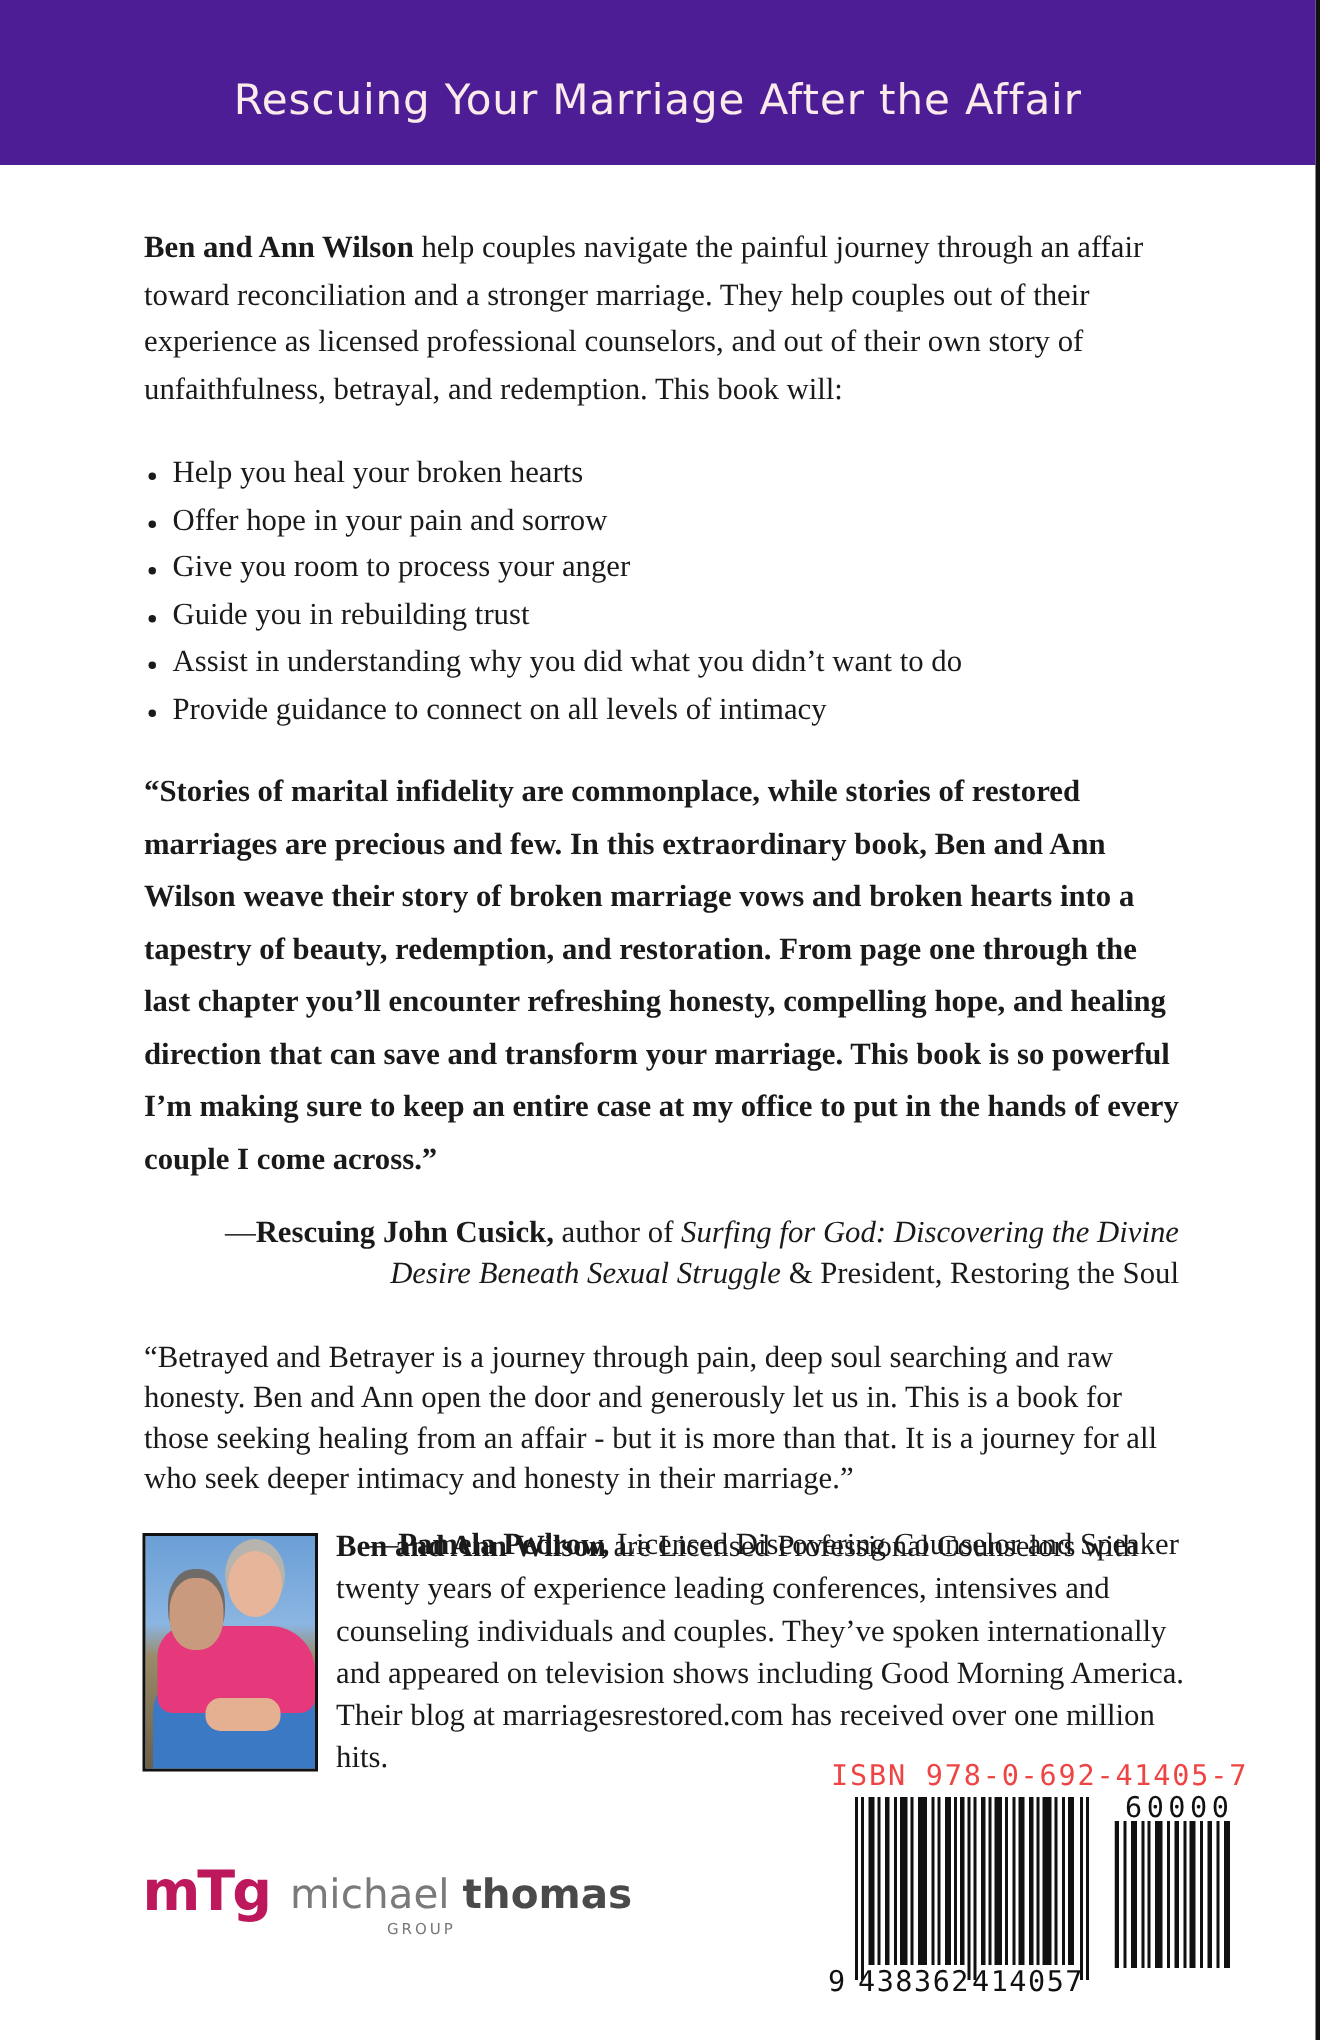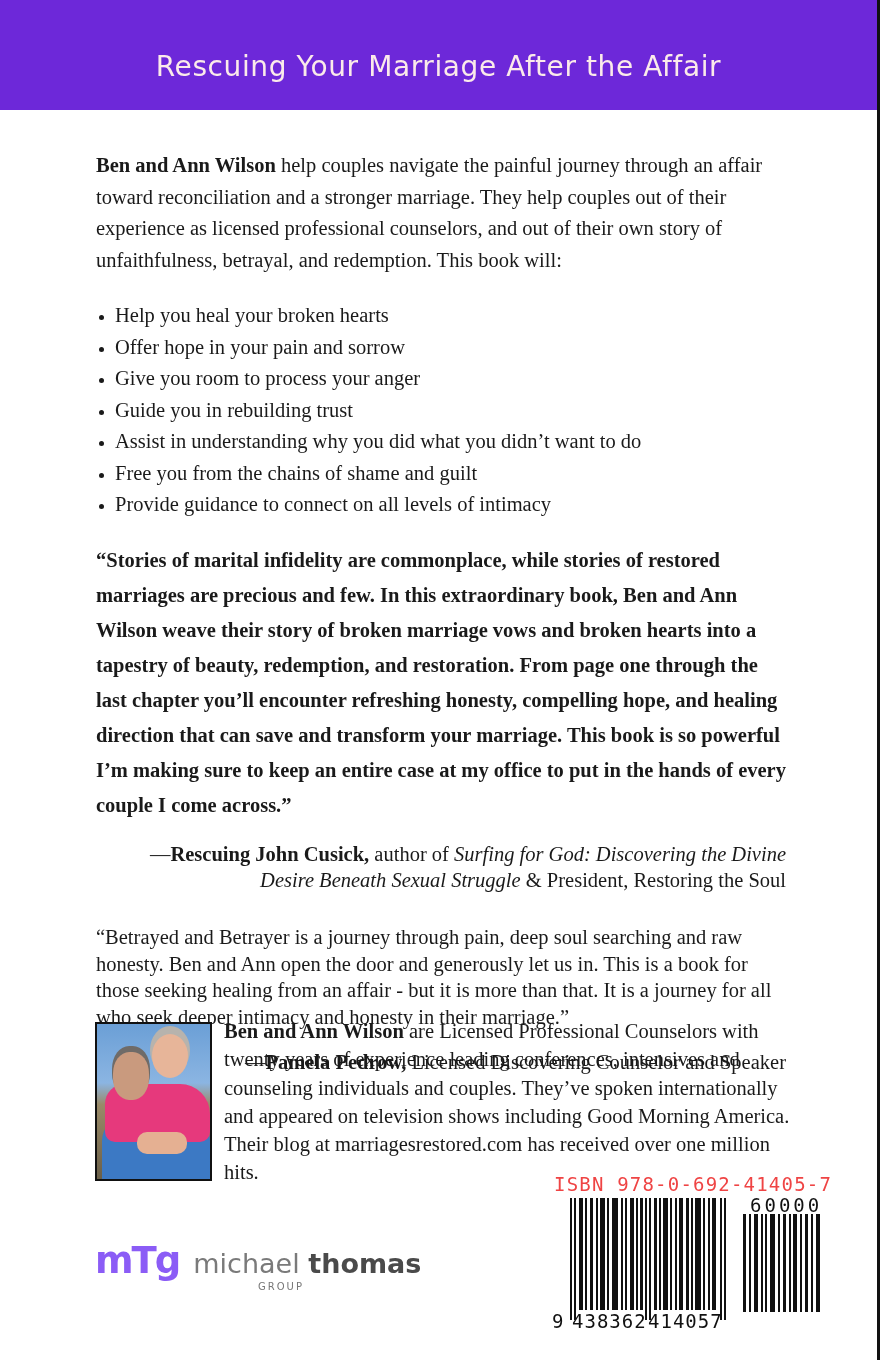--- a/index.html
+++ b/index.html
@@ -1,19 +1,19 @@
 <!DOCTYPE html>
 <html><head>
 <meta charset="utf-8">
 <style>
   html, body { margin:0; padding:0; }
   body { width:880px; height:1360px; background:#ffffff; position:relative; overflow:hidden;
          font-family:"Liberation Serif", "DejaVu Serif", serif; color:#1a1a1a; }
   .right-edge { position:absolute; right:0; top:0; width:3px; height:1360px; background:#111; }
-  .header { position:absolute; left:0; top:0; width:877px; height:110px; background:#6d28d9;
+  .header { position:absolute; left:0; top:0; width:877px; height:110px; background:#4c1d95;
             display:flex; align-items:center; justify-content:center; }
   .header h1 { margin:0; padding-top:22px; font-family:"DejaVu Sans", "Liberation Sans", sans-serif; font-weight:normal;
                font-size:28px; letter-spacing:0.6px; color:#fbeaea; }
   .content { position:absolute; left:96px; top:150px; width:690px; font-size:20.5px; line-height:31.5px; }
   p { margin:0; }
   .intro { margin-bottom:24px;font-family:Liberation Serif, serif; }
   ul.bullets { list-style:none; margin:0 0 22px 0; padding:0; }
   ul.bullets li { position:relative; padding-left:19px; line-height:31.5px; }
   ul.bullets li::before { content:""; position:absolute; left:3px; top:15px; width:5px; height:5px; border-radius:50%; background:#1a1a1a; }
   .quote { line-height:35px;font-weight:bold; }
@@ -30,21 +30,21 @@
   .bio-photo .blue { position:absolute; left:5px; top:92px; width:108px; height:65px; background:#3c79c4; border-radius:25px 25px 0 0; }
   .bio-photo .hands { position:absolute; left:40px; top:108px; width:50px; height:22px; background:#e5b092; border-radius:10px; }
   .bio-text { position:absolute; left:224px; top:1017px; width:570px; font-size:20.5px; line-height:28.3px; }
   .isbn-label { position:absolute; left:554px; top:1173px; font-family:"DejaVu Sans Mono", "Liberation Mono", monospace; font-size:19px; letter-spacing:1.2px; color:#ef4444; }
   .barcode-main { position:absolute; left:570px; top:1198px; width:156px; height:122px; }
   .barcode-add { position:absolute; left:743px; top:1214px; width:80px; height:98px; }
   .price-code { position:absolute; left:750px; top:1194px; font-family:"DejaVu Sans Mono", "Liberation Mono", monospace; font-size:19px; letter-spacing:3px; color:#111; }
   .ean-digits { position:absolute; left:552px; top:1310px; font-family:"DejaVu Sans Mono", "Liberation Mono", monospace; font-size:19px; color:#111; }
   .ean-digits span { display:inline-block; }
   .logo { position:absolute; left:95px; top:1243px; display:flex; align-items:flex-end; }
-  .logo-mark { font-family:"DejaVu Sans", sans-serif; font-size:37px; font-weight:bold; color:#8b5cf6; letter-spacing:-2px; line-height:36px; }
+  .logo-mark { font-family:"DejaVu Sans", sans-serif; font-size:37px; font-weight:bold; color:#be185d; letter-spacing:-2px; line-height:36px; }
   .logo-text { margin-left:14px; font-family:"DejaVu Sans", sans-serif; font-size:27px; line-height:30px; }
   .logo-text .m1 { color:#7a7a7a; }
   .logo-text .m2 { color:#4a4a4a; font-weight:bold; }
   .logo-group { position:absolute; left:258px; top:1281px; font-family:"DejaVu Sans", sans-serif; font-size:10px; letter-spacing:2px; color:#777; }
 </style>
 </head>
 <body>
 
 <div class="right-edge"></div>
 
@@ -54,21 +54,20 @@
 
 <main class="content">
   <p class="intro"><b>Ben and Ann Wilson</b><span> help couples navigate the painful journey through an affair toward reconciliation and a stronger marriage. They help couples out of their experience as licensed professional counselors, and out of their own story of unfaithfulness, betrayal, and redemption. This book will:</span></p>
 
   <ul class="bullets">
     <li>Help you heal your broken hearts</li>
     <li>Offer hope in your pain and sorrow</li>
     <li>Give you room to process your anger</li>
     <li>Guide you in rebuilding trust</li>
     <li>Assist in understanding why you did what you didn’t want to do</li>
-    <li>Free you from the chains of shame and guilt</li>
     <li>Provide guidance to connect on all levels of intimacy</li>
   </ul>
 
   <p class="quote">“Stories of marital infidelity are commonplace, while stories of restored marriages are precious and few. In this extraordinary book, Ben and Ann Wilson weave their story of broken marriage vows and broken hearts into a tapestry of beauty, redemption, and restoration. From page one through the last chapter you’ll encounter refreshing honesty, compelling hope, and healing direction that can save and transform your marriage. This book is so powerful I’m making sure to keep an entire case at my office to put in the hands of every couple I come across.”</p>
   <p class="attrib"><span>—</span><b>Rescuing John Cusick,</b><span> author of </span><i>Surfing for God: Discovering the Divine Desire Beneath Sexual Struggle</i><span> &amp; President, Restoring the Soul</span></p>
 
   <p class="quote2">“Betrayed and Betrayer is a journey through pain, deep soul searching and raw honesty. Ben and Ann open the door and generously let us in. This is a book for those seeking healing from an affair - but it is more than that. It is a journey for all who seek deeper intimacy and honesty in their marriage.”</p>
   <p class="attrib2"><span>—</span><b>Pamela Pedrow,</b><span> Licensed Discovering Counselor and Speaker</span></p>
 </main>
 

